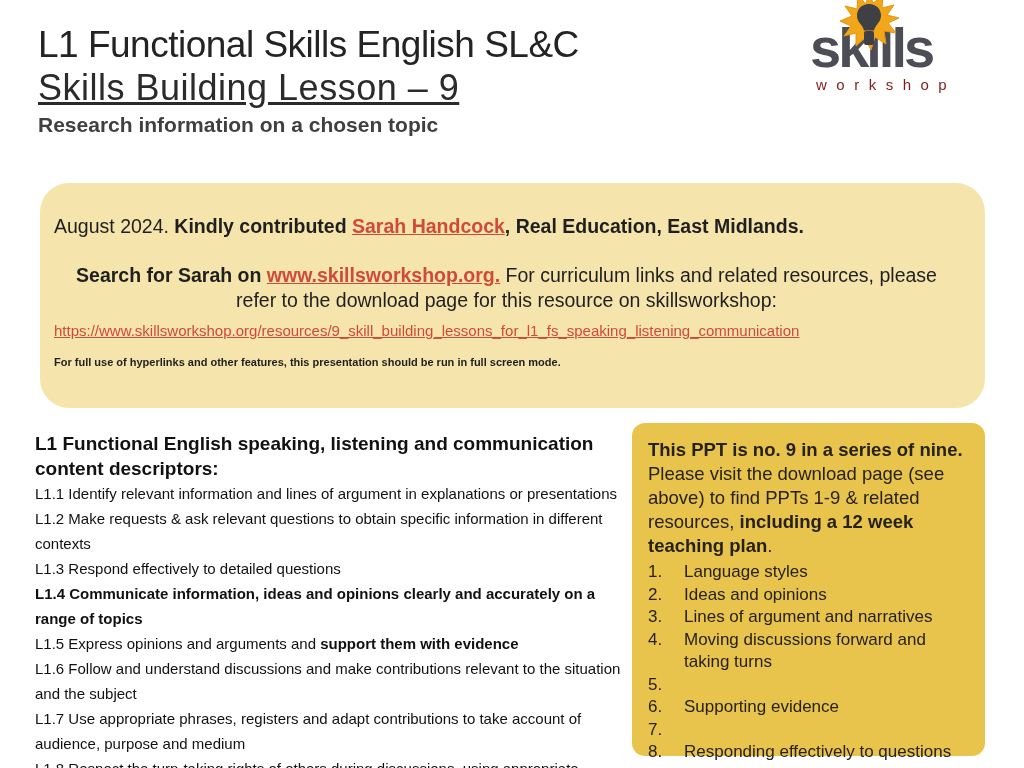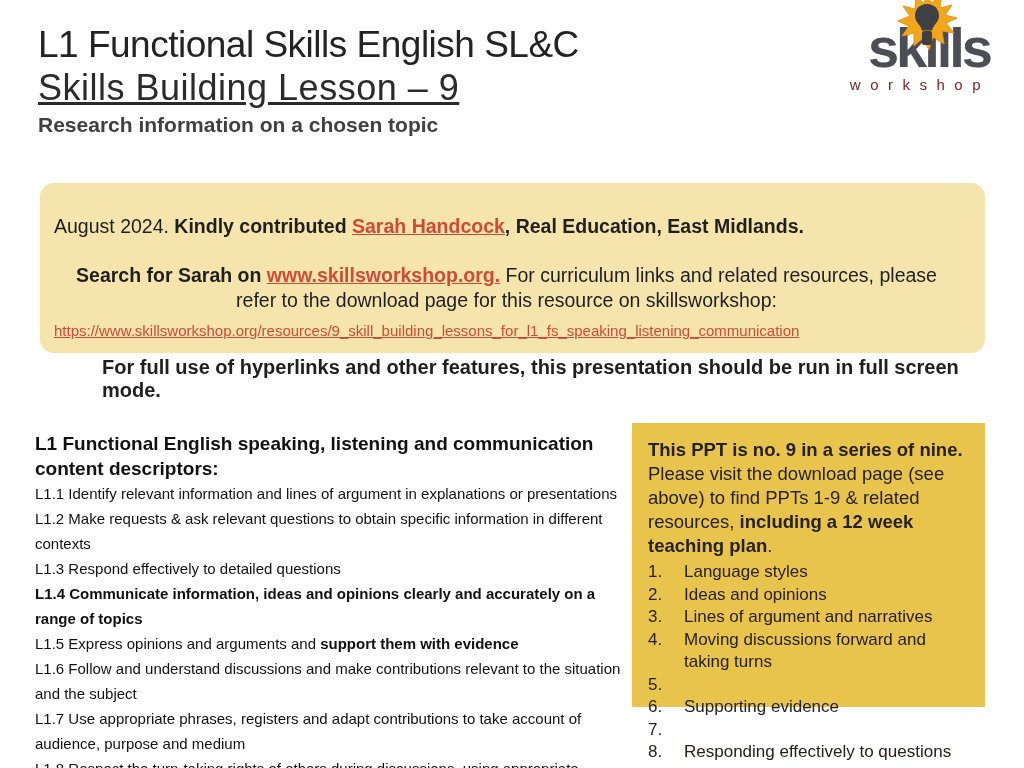--- a/index.html
+++ b/index.html
@@ -10,47 +10,47 @@
     margin:0 auto;
   }
 
   
   .header { position:absolute; left:38px; top:24px; width:760px; }
   .title { font-size:37px; font-weight:400; color:#232323; letter-spacing:-0.5px; line-height:1.12; }
   .subtitle { font-size:36px; font-weight:300; color:#2b2b2b; letter-spacing:0.5px; line-height:1.1; margin-top:3px;text-decoration:underline; }
   .tagline { font-size:21px; font-weight:800; color:#404040; margin-top:5px; }
 
   
-  .logo { position:absolute; top:20px; right:34px; width:180px; text-align:right; }
+  .logo { position:absolute; top:20px; right:34px; width:180px; text-align:left; }
   .logo-word-wrap { position:relative; display:inline-block; }
   .logo-word { font-size:56px; font-weight:800; color:#4d4d55; letter-spacing:-3px; line-height:1; position:relative; z-index:2; }
   .logo-burst { position:absolute; left:28px; top:-30px; z-index:3; }
   .logo-sub { font-size:15px; color:#7f1d1d; letter-spacing:9.5px; margin-top:0px; padding-left:6px; }
 
   
   .info-box {
-    position:absolute; left:40px; top:183px; width:945px; height:170px;
-    background:#F5E4AC; border-radius:14px; padding:32px 26px 0 14px;
+    position:absolute; left:40px; top:183px; width:945px; height:225px;
+    background:#F5E4AC; border-radius:29px; padding:32px 26px 0 14px;
     font-size:19.5px; color:#1f1f1f;
   }
   .info-line1 { margin-bottom:25px; }
   .info-para  { line-height:25px; margin-bottom:5px;text-align:center; }
   .b { font-weight:700; }
   a.red-link { color:#D04A3A; text-decoration:underline; }
   .resource-link { display:inline-block; font-size:15px; margin-bottom:17px; }
-  .info-footer { font-size:20px; font-weight:700;margin-left:48px; }
+  .info-footer { font-size:11px; font-weight:700; }
 
   
   .descriptors { position:absolute; left:35px; top:431px; width:590px; font-size:15px; line-height:25px; color:#111; }
   .descriptors .head { font-weight:700; font-size:19px; }
 
   
   .series-box {
-    position:absolute; left:632px; top:423px; width:353px; height:284px;
-    background:#E9C44C; padding:15px 10px 0 16px; color:#26221a;
+    position:absolute; left:632px; top:423px; width:353px; height:333px;
+    background:#E9C44C; padding:15px 10px 0 16px; color:#26221a;border-radius:13px;
   }
   .series-intro { font-size:18.5px; line-height:24px; margin-bottom:3px; }
   .series-list { list-style:none; font-size:17px; line-height:22.5px; }
   .series-list li { display:flex; }
   .series-list .num { flex:0 0 36px; }
   .series-list .txt { flex:1; }
 </style>
 </head>
 <body>
 

